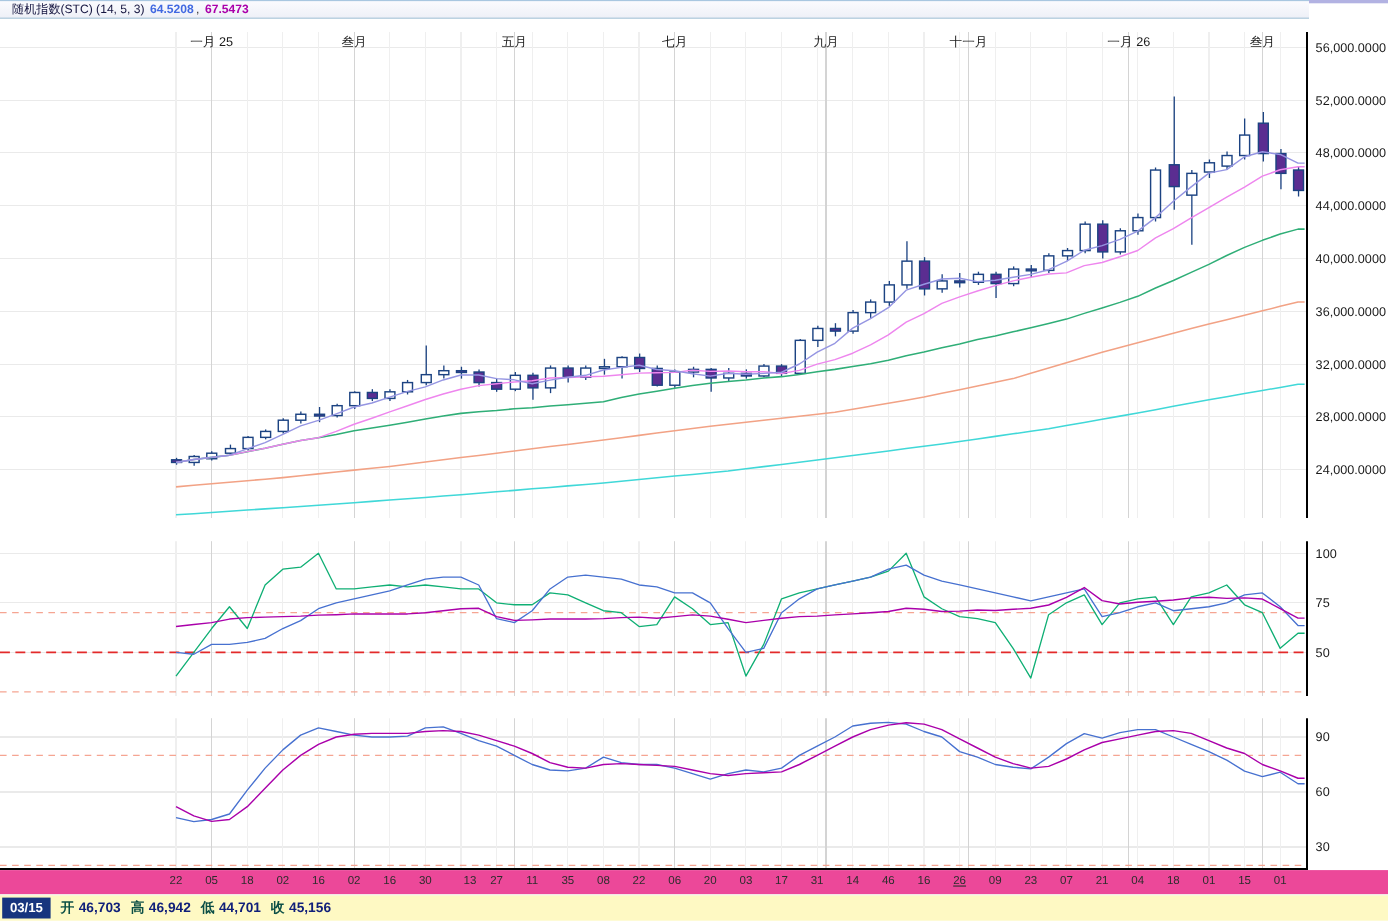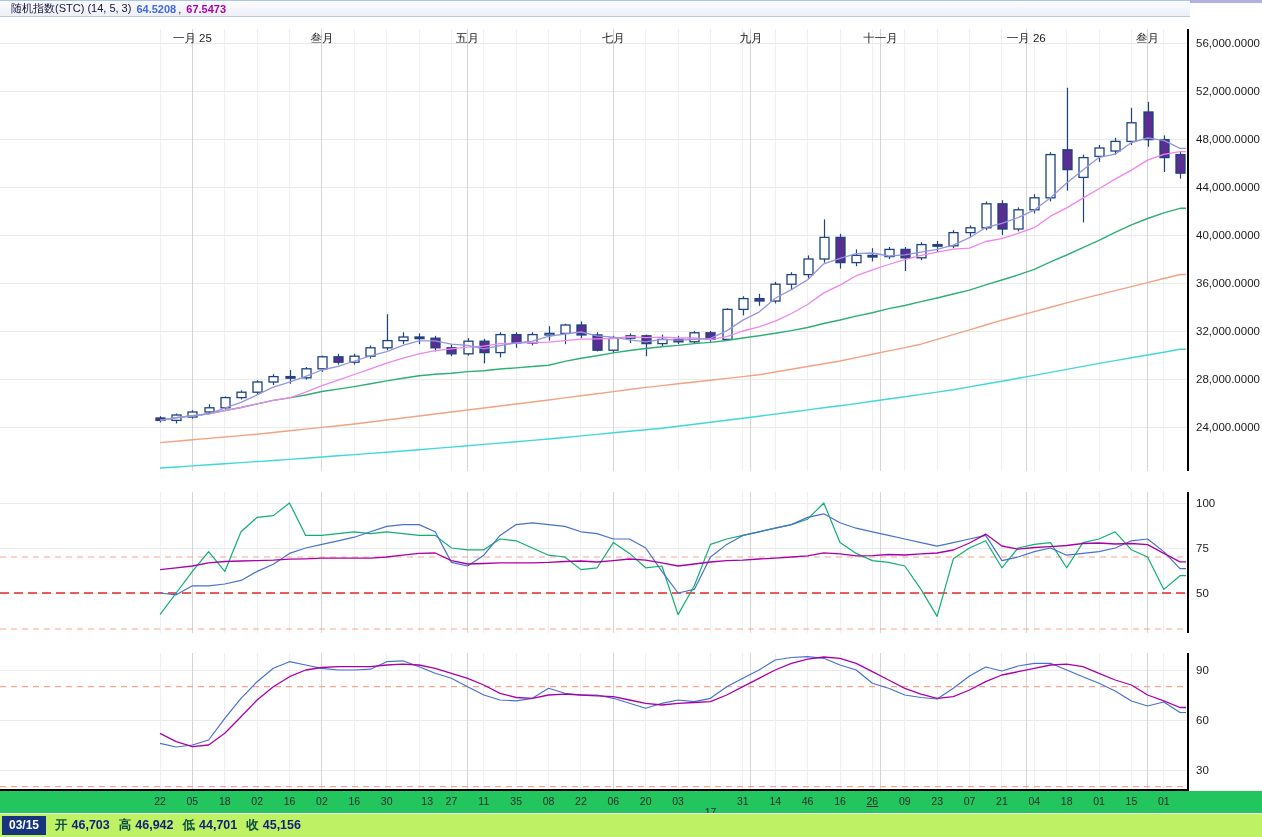--- a/index.html
+++ b/index.html
@@ -7,21 +7,21 @@
   .screen{position:absolute;left:0;top:0;width:1262px;height:837px;background:#fff;}
   .topband{position:absolute;left:0;top:0;width:1262px;height:3px;}
   .sma-header{position:absolute;left:3px;top:3px;height:14px;line-height:14px;font-size:11px;white-space:nowrap;color:#1c1c46;}
   .sma-header .t{margin-right:4px;}
   .sma-header .itm{margin-right:5px;}
   svg.panel{position:absolute;left:0;}
   .panel-header{position:absolute;left:0;width:1190px;box-sizing:border-box;border-top:1px solid #a9c7e0;border-bottom:1px solid #b6cede;background:linear-gradient(#fbfbfe,#eef0f7);font-size:11px;color:#14143f;display:flex;align-items:center;padding-left:11px;white-space:nowrap;z-index:3;}
   .panel-header .t{margin-right:5px;}
   .panel-header .v{font-weight:bold;}
   .panel-header .sep{color:#333;margin:0 2px;}
-  .xrow{position:absolute;top:791px;left:0;width:1262px;height:26px;background:#22c55e;}
+  .xrow{position:absolute;top:791px;left:0;width:1262px;height:26px;background:#ec4899;}
   .xrow span{position:absolute;top:4px;width:28px;margin-left:-14px;text-align:center;font-size:10.5px;color:#2d2d2d;}
   .statusbar{position:absolute;top:813px;left:0;width:1262px;height:24px;box-sizing:border-box;border-top:1px solid #f4f6f9;display:flex;align-items:center;font-size:12.5px;}
   .badge{color:#fff;font-weight:bold;font-size:12px;padding:2px 7px 3px 7px;margin-left:2px;margin-right:9px;}
   .pair{margin-right:9px;white-space:nowrap;font-weight:bold;}
   .pair .ol{margin-right:4px;}
 </style>
 </head>
 <body>
 
 <div class="screen">
@@ -521,34 +521,34 @@
       <span style="left: 386.667px;">30</span>
       <span style="left: 419.048px; text-align: right;">13</span>
       <span style="left: 451.429px;">27</span>
       <span style="left: 483.81px;">11</span>
       <span style="left: 516.191px;">35</span>
       <span style="left: 548.572px;">08</span>
       <span style="left: 580.953px;">22</span>
       <span style="left: 613.334px;">06</span>
       <span style="left: 645.715px;">20</span>
       <span style="left: 678.096px;">03</span>
-      <span style="left: 710.477px; margin-top: 11px;">17</span>
+      <span style="left: 710.477px;">17</span>
       <span style="left: 742.858px;">31</span>
       <span style="left: 775.239px;">14</span>
       <span style="left: 807.62px;">46</span>
       <span style="left: 840.001px;">16</span>
       <span style="left: 872.382px; text-decoration: underline;">26</span>
       <span style="left: 904.763px;">09</span>
       <span style="left: 937.144px;">23</span>
       <span style="left: 969.525px;">07</span>
       <span style="left: 1001.91px;">21</span>
       <span style="left: 1034.29px;">04</span>
       <span style="left: 1066.67px;">18</span>
       <span style="left: 1099.05px;">01</span>
       <span style="left: 1131.43px;">15</span>
       <span style="left: 1163.81px;">01</span>
     </div>
 
-  <div class="statusbar" id="statusbar" style="background: #bef264;">
+  <div class="statusbar" id="statusbar" style="background: #fef9c3;">
     <span class="badge" style="background: rgb(23, 53, 126);">03/15</span>
     <span id="ohlc-items"><span class="pair"><span class="ol" style="color: rgb(12, 79, 70);">开</span><span style="color: rgb(16, 31, 122);">46,703</span></span><span class="pair"><span class="ol" style="color: rgb(12, 79, 70);">高</span><span style="color: rgb(16, 31, 122);">46,942</span></span><span class="pair"><span class="ol" style="color: rgb(12, 79, 70);">低</span><span style="color: rgb(16, 31, 122);">44,701</span></span><span class="pair"><span class="ol" style="color: rgb(12, 79, 70);">收</span><span style="color: rgb(16, 31, 122);">45,156</span></span></span>
   </div>
 </div>
 
 </body></html>

